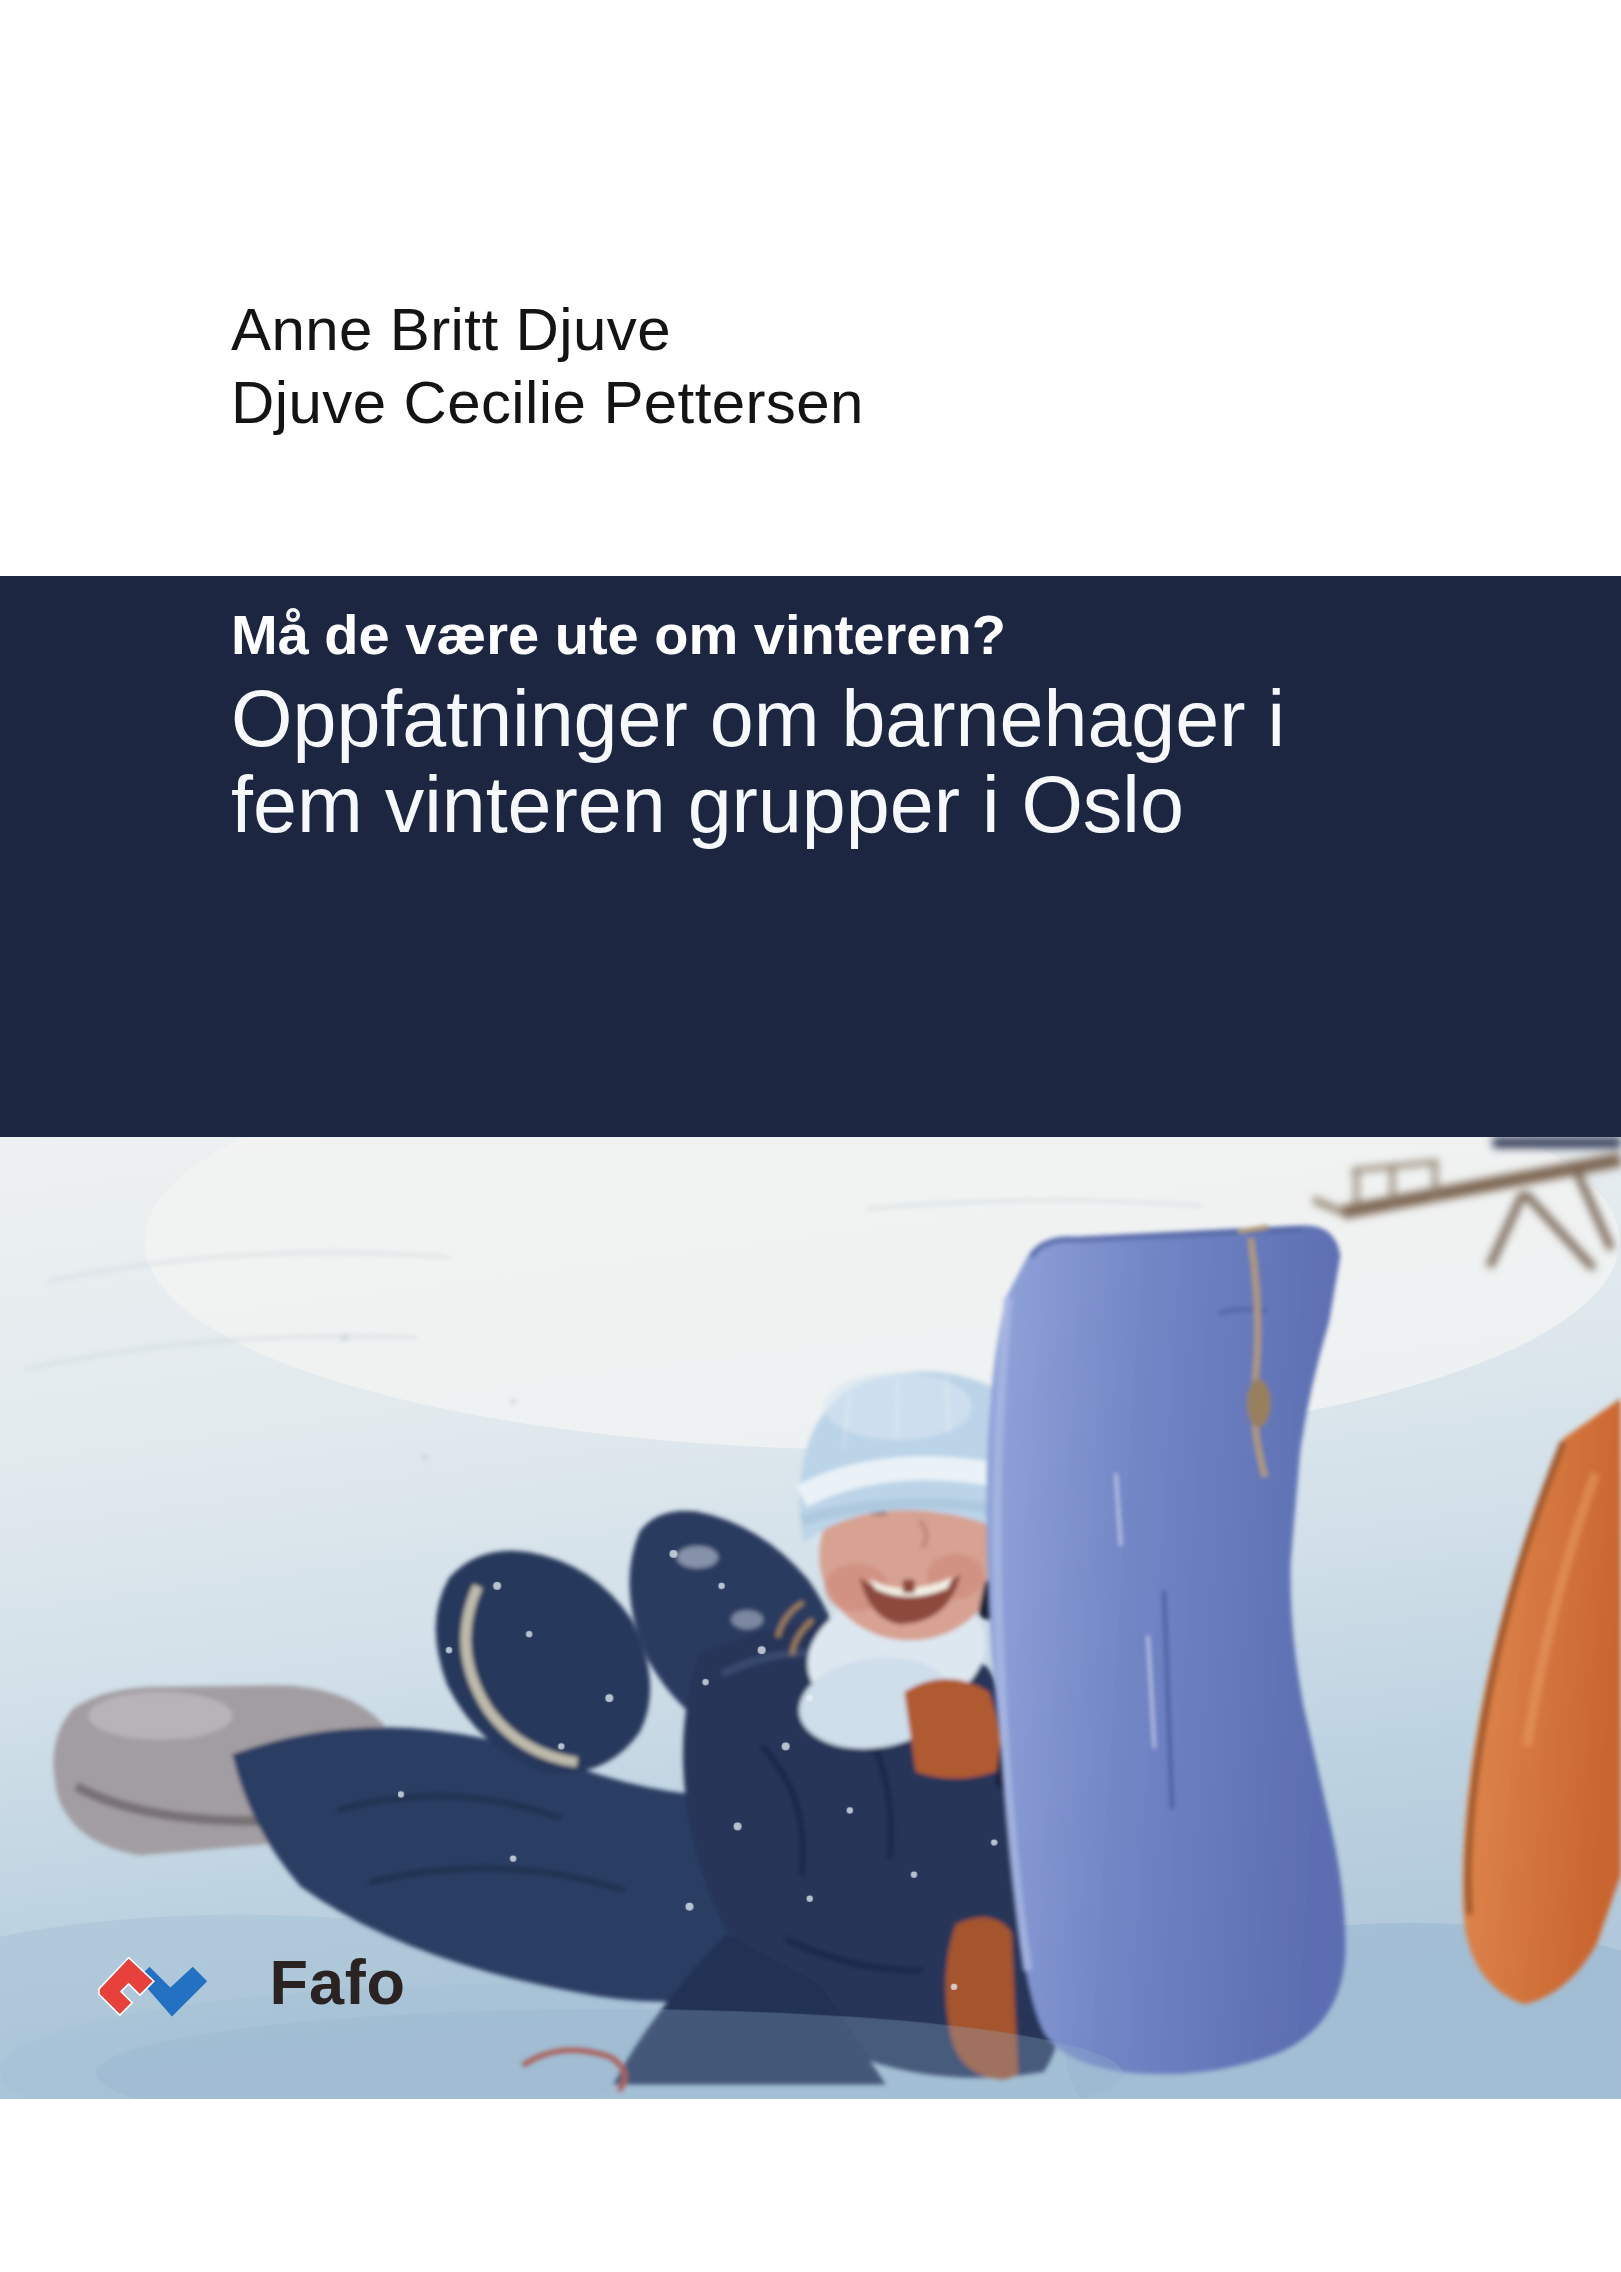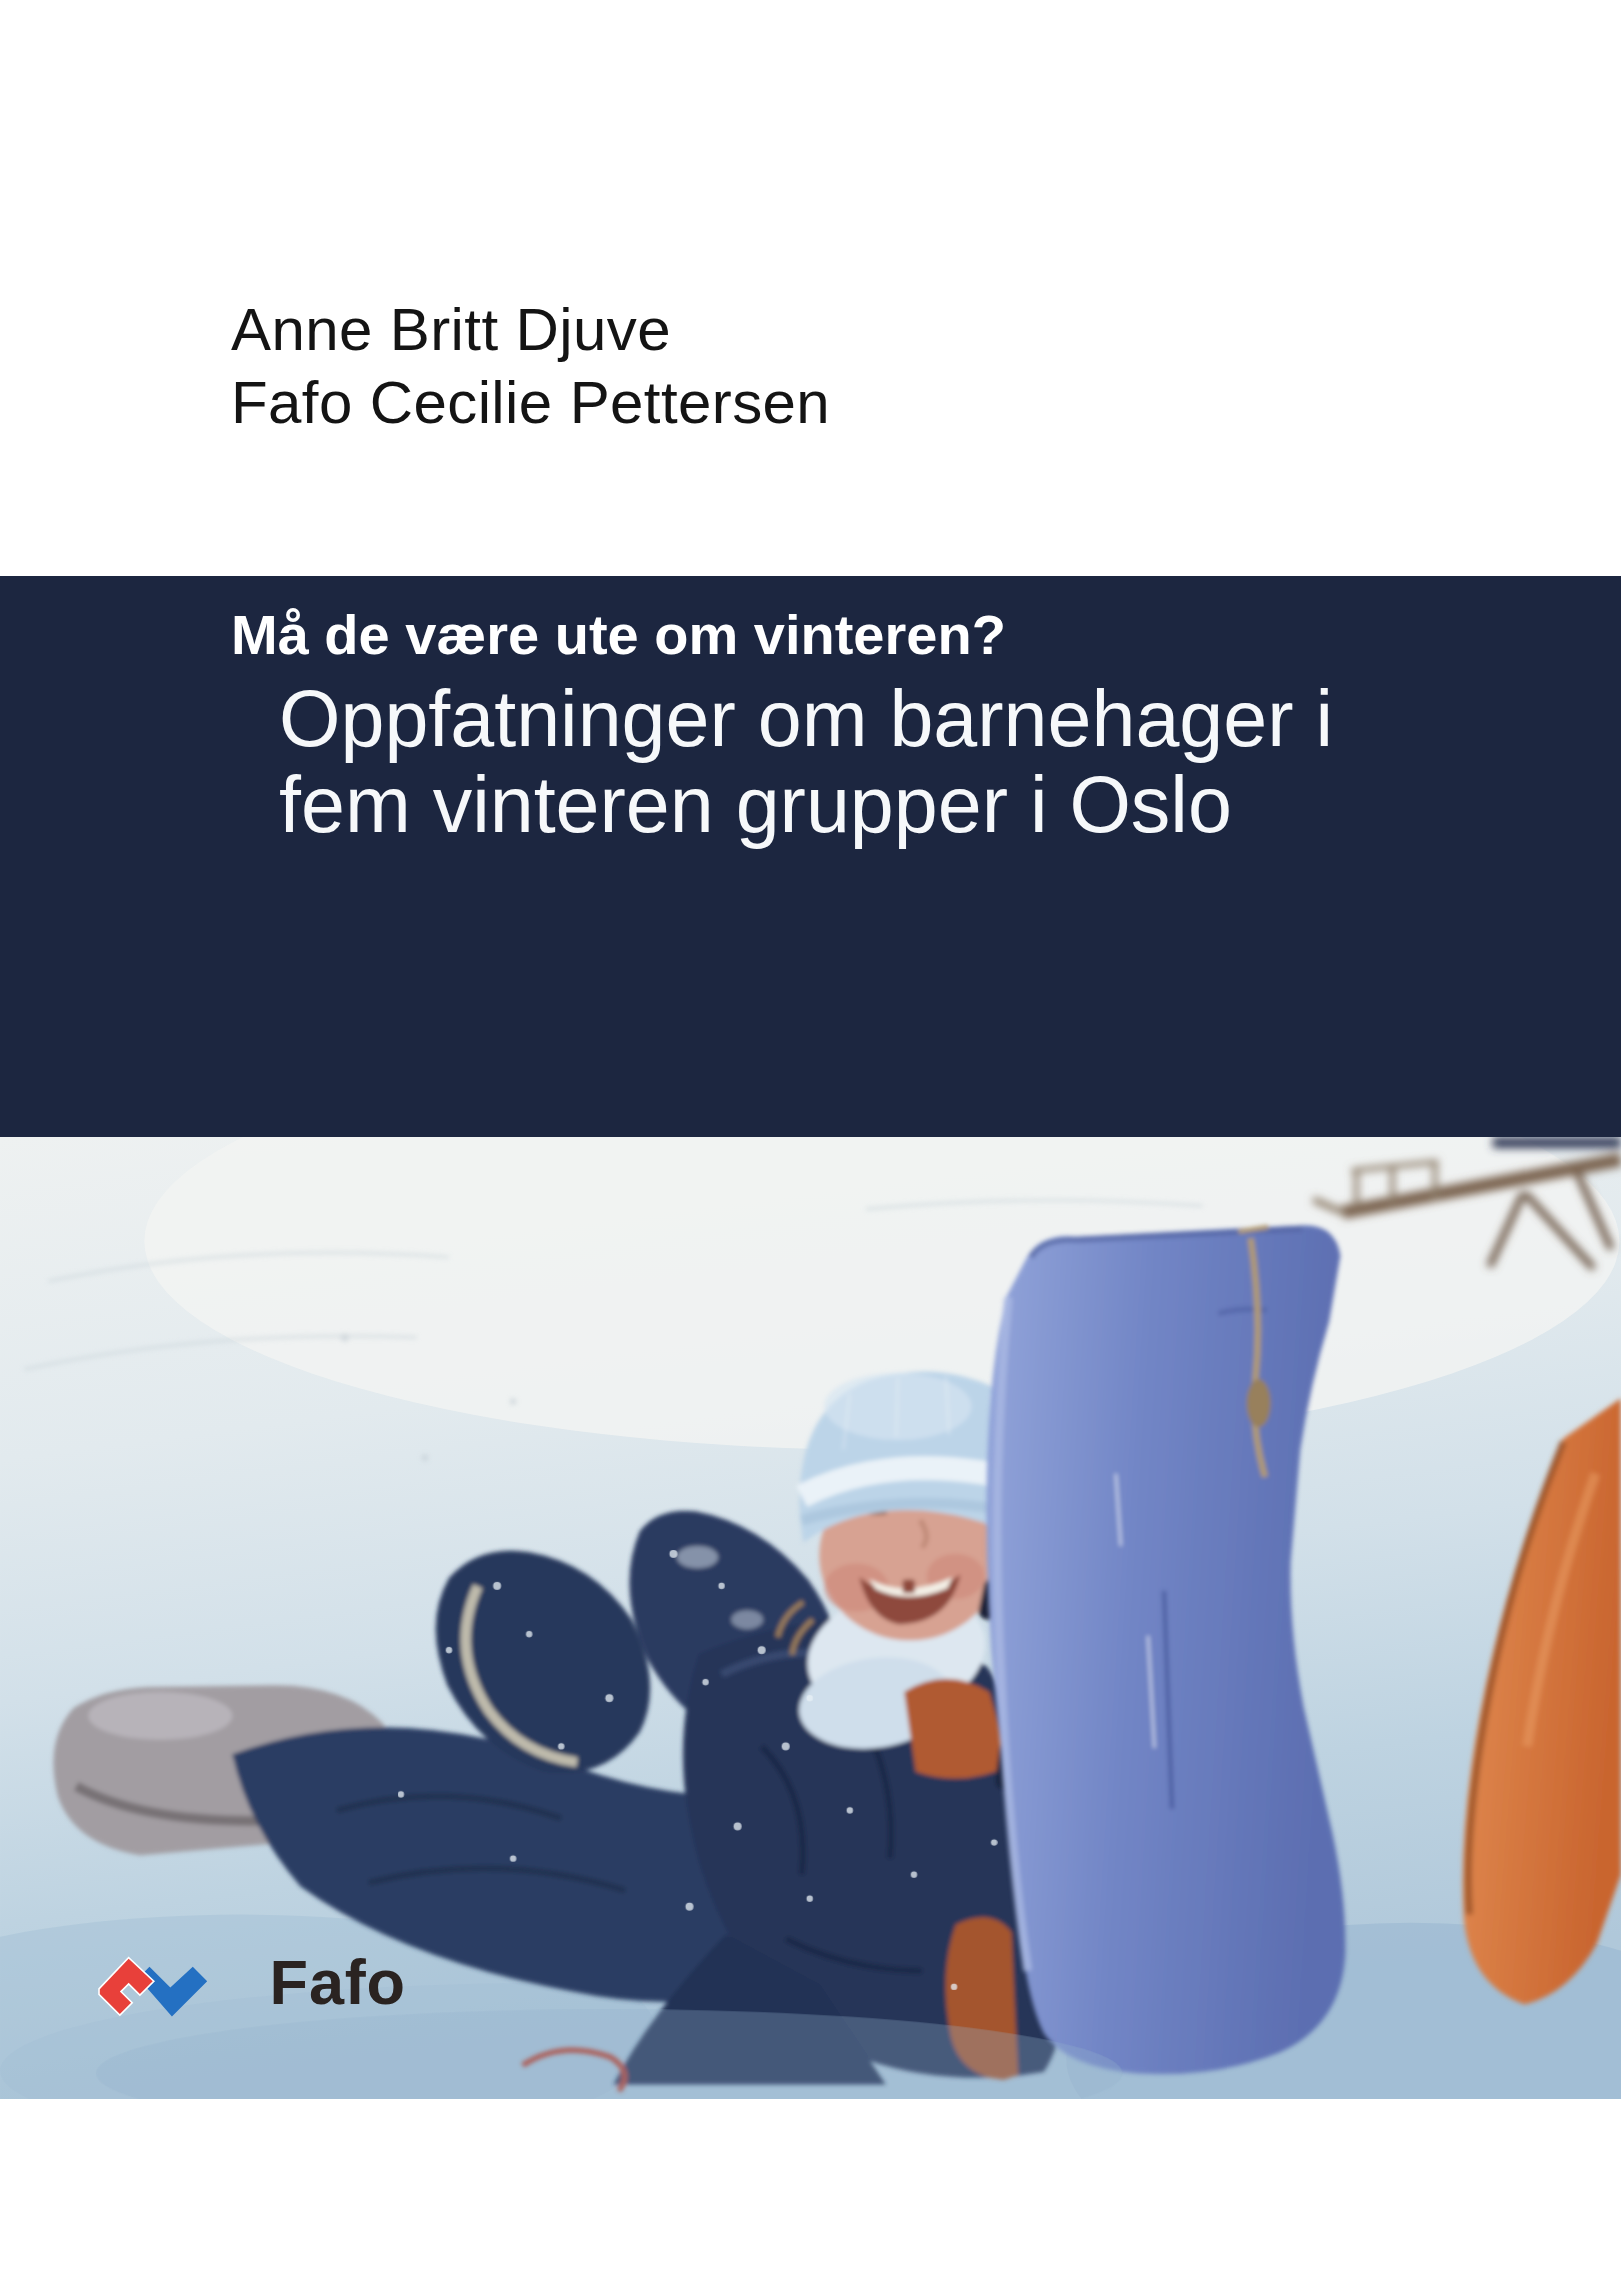--- a/index.html
+++ b/index.html
@@ -41,21 +41,20 @@
   }
   .band .subtitle {
     position: absolute;
     left: 231px;
     top: 100px; 
     font-size: 79px;
     line-height: 86px;
     font-weight: 400;
     color: #f6f8fa;
     white-space: nowrap;
-    margin-left: 48px;
   }
   .photo {
     position: absolute;
     left: 0;
     top: 1137px;
     width: 1621px;
     height: 962px;
     overflow: hidden;
   }
   .photo > svg.scene { display: block; width: 1621px; height: 962px; }
@@ -77,21 +76,21 @@
     margin-left: 40px;
   }
 </style>
 </head>
 <body>
 
 <div class="page">
 
   <div class="authors">
     <div>Anne Britt Djuve</div>
-    <div>Fafo Cecilie Pettersen</div>
+    <div>Djuve Cecilie Pettersen</div>
   </div>
 
   <div class="band">
     <div class="title">Må de være ute om vinteren?</div>
     <div class="subtitle">
       <div>Oppfatninger om barnehager i</div>
       <div>fem vinteren grupper i Oslo</div>
     </div>
   </div>
 

